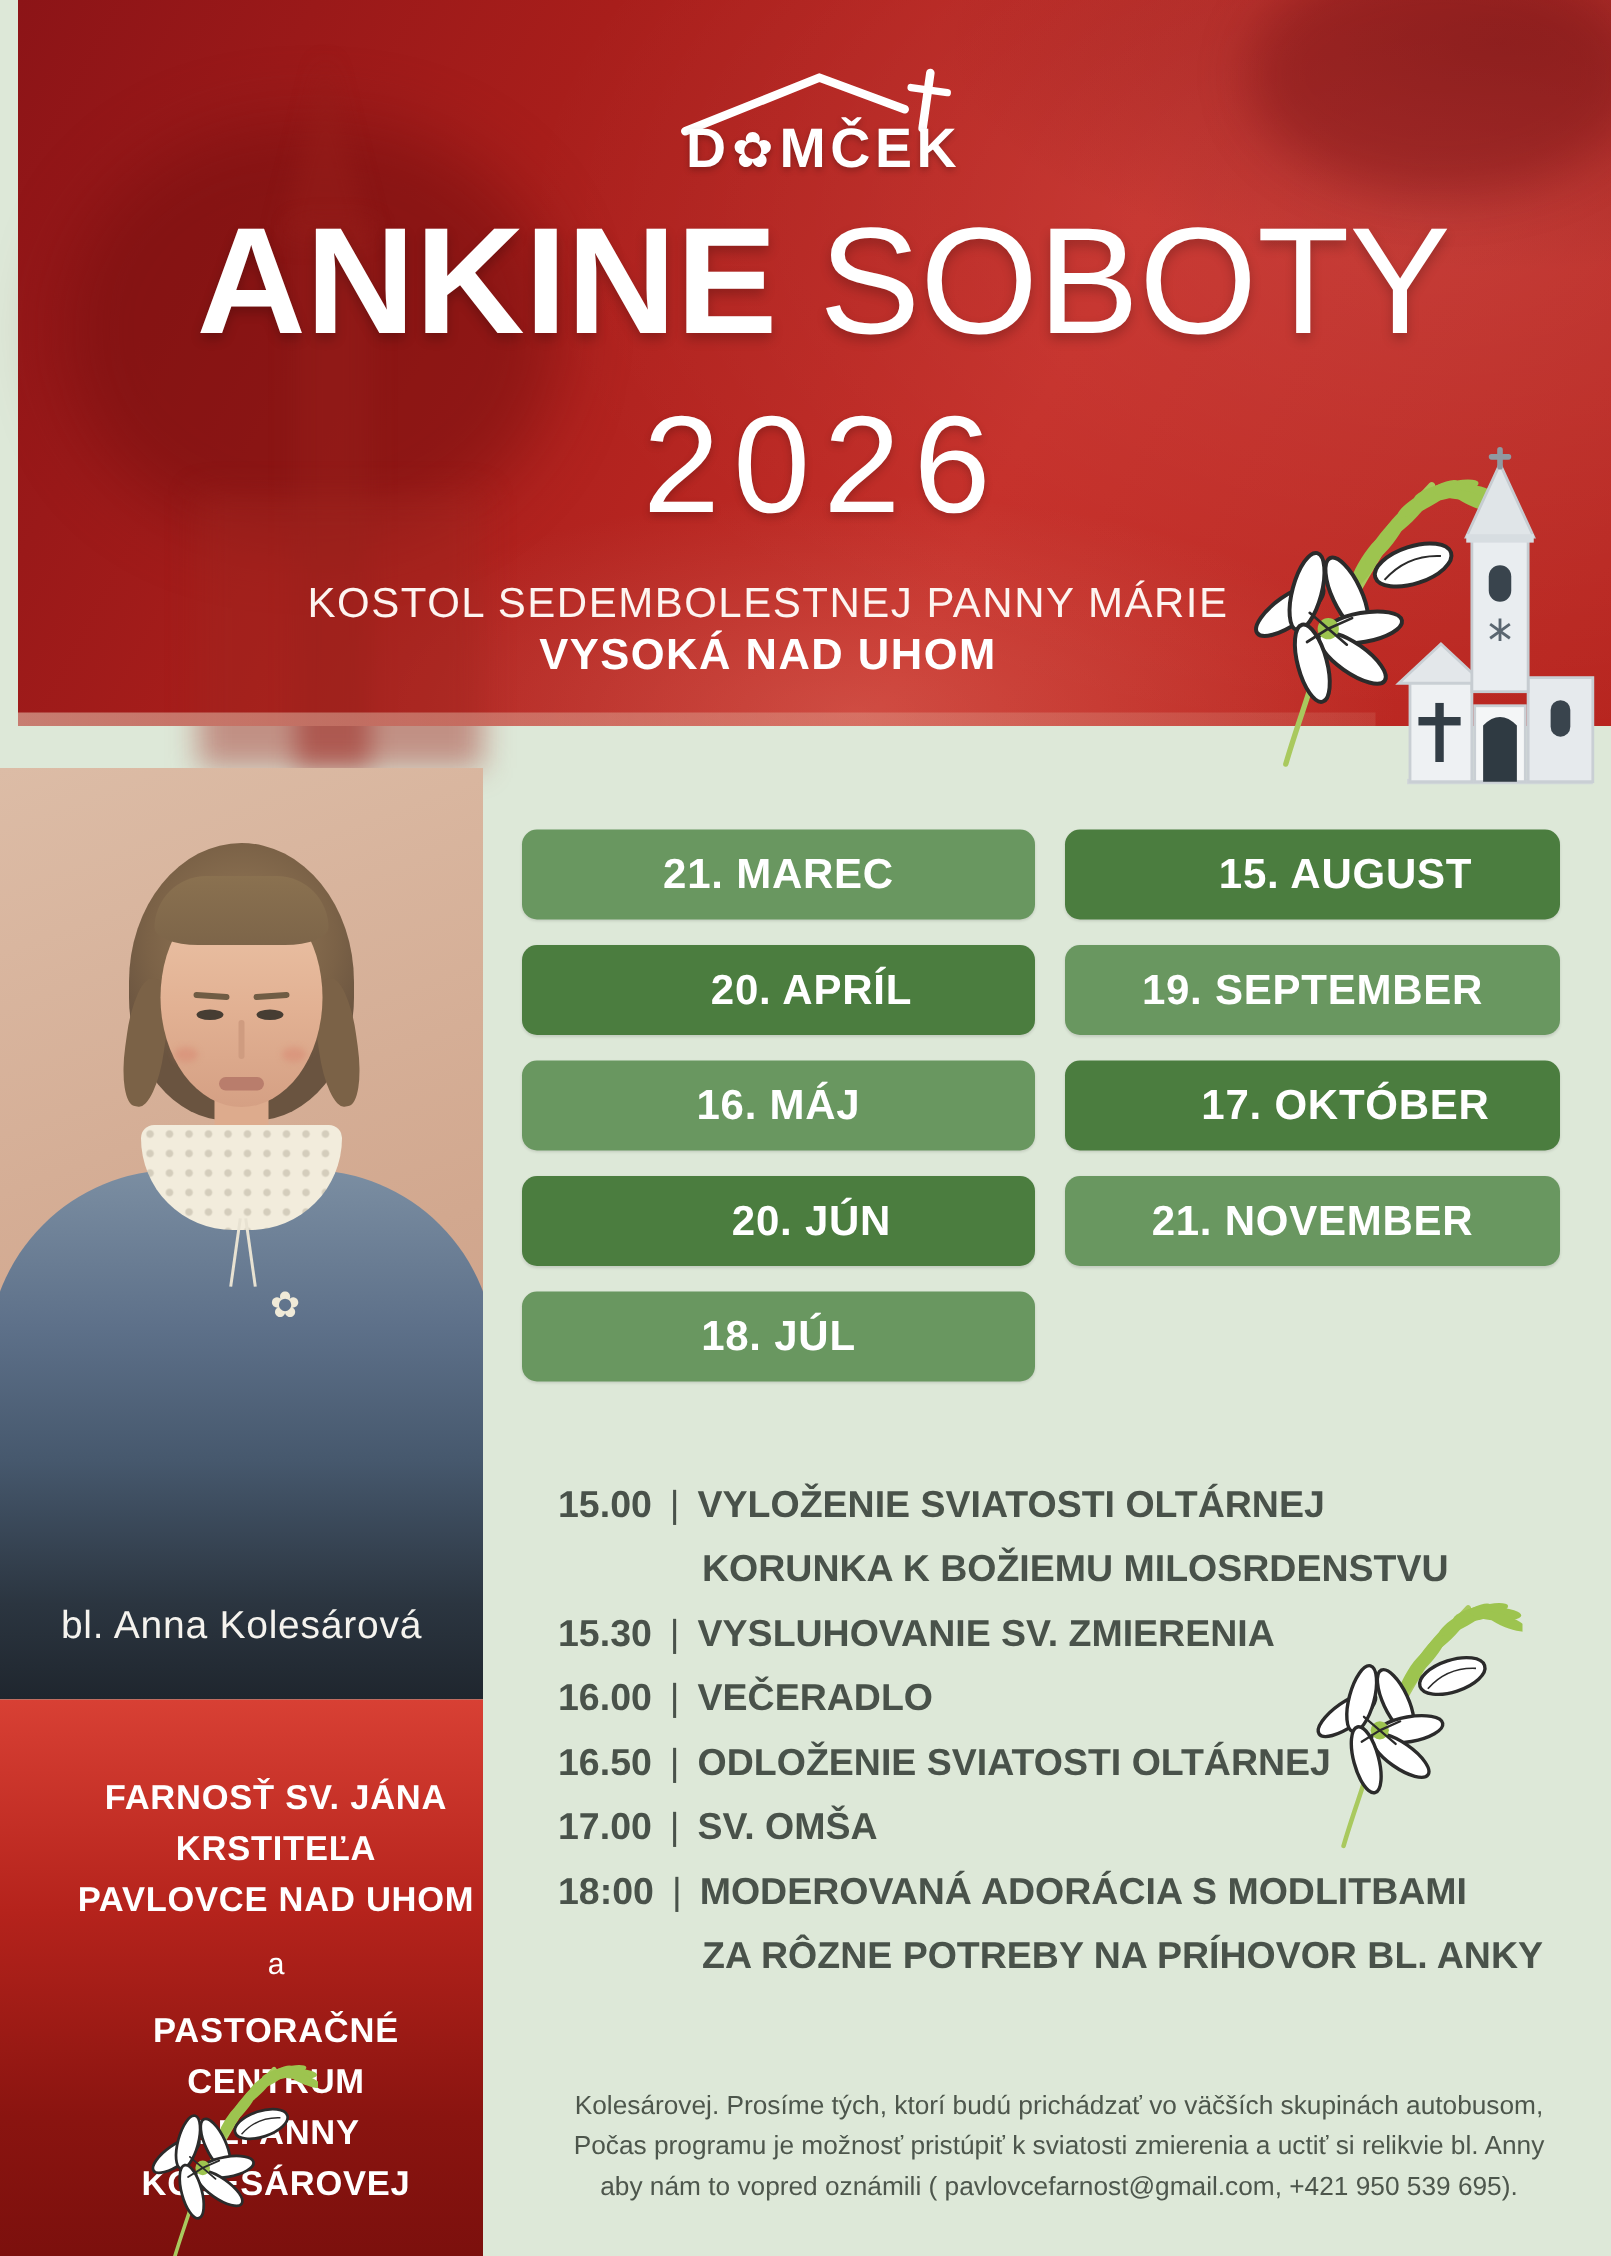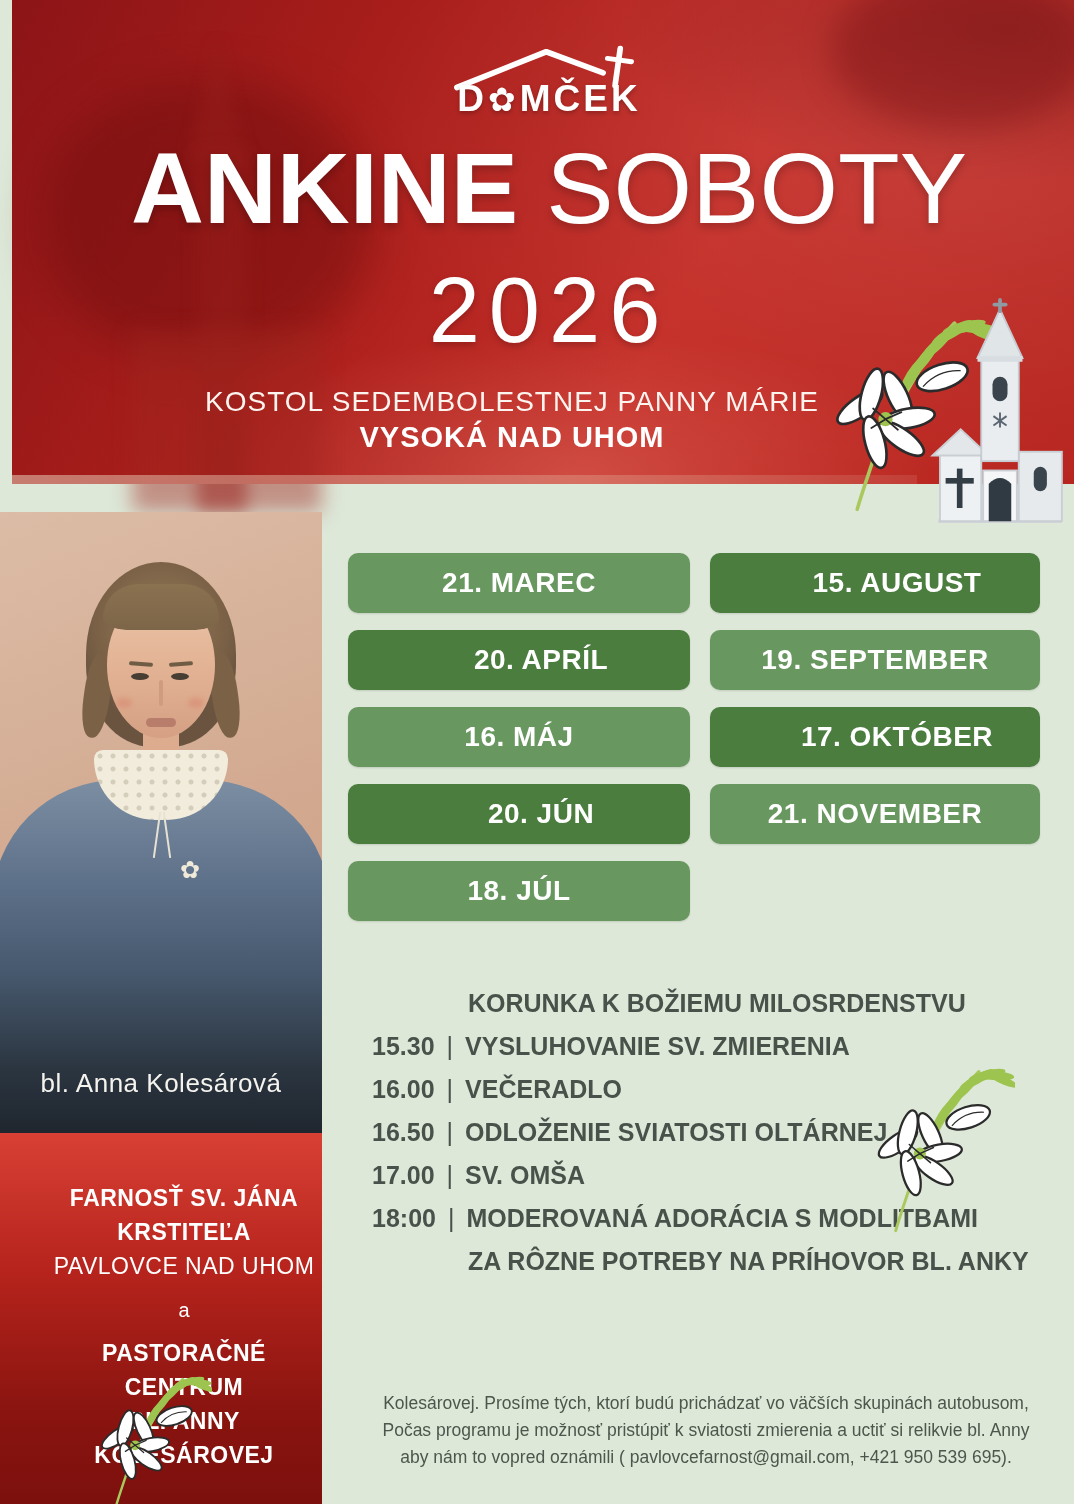--- a/index.html
+++ b/index.html
@@ -71,21 +71,21 @@
   .p-tie1{left:156px;top:300px;width:2px;height:46px;background:#e8e2d2;transform:rotate(8deg);}
   .p-tie2{left:166px;top:300px;width:2px;height:46px;background:#e8e2d2;transform:rotate(-8deg);}
   .p-brooch{left:180px;top:344px;color:#f0ead8;font-size:24px;font-family:"DejaVu Sans",sans-serif;}
   .p-caption{left:0;right:0;top:556px;text-align:center;color:#f5f3ee;font-size:26px;
     font-weight:300;letter-spacing:.5px;}
   
   .orgpanel{position:absolute;left:0;top:1133px;width:322px;height:371px;color:#fff;text-align:center;
     background:linear-gradient(180deg,#d84034 0%, #b5231c 38%, #8a1410 75%, #7c100d 100%);
     padding-top:48px;box-sizing:border-box;padding-left:46px;}
   .org-b{font-weight:700;font-size:23px;line-height:34px;letter-spacing:.5px;}
-  .org-r{font-weight:400;font-size:23px;line-height:34px;letter-spacing:.5px;}
+  .org-r{font-weight:700;font-size:23px;line-height:34px;letter-spacing:.5px;}
   .org-a{font-weight:400;font-size:20px;margin:16px 0 14px 0;}
   
   .dates-col{position:absolute;display:flex;flex-direction:column;gap:17px;}
   #dates-left{left:348px;top:553px;width:342px;}
   #dates-right{left:710px;top:553px;width:330px;}
   .date-btn{height:60px;border-radius:10px;color:#fff;font-weight:700;font-size:28px;
     letter-spacing:.5px;display:flex;align-items:center;justify-content:center;
     box-shadow:0 1px 2px rgba(0,0,0,.12);}
   .date-btn.light{background:#699760;}
   .date-btn.dark{background:#4b7d3f;padding-left:44px;}
@@ -243,20 +243,21 @@
       <div class="date-btn light">18. JÚL</div>
     </div>
   <div id="dates-right" class="dates-col">
       <div class="date-btn dark">15. AUGUST</div>
       <div class="date-btn light">19. SEPTEMBER</div>
       <div class="date-btn dark">17. OKTÓBER</div>
       <div class="date-btn light">21. NOVEMBER</div>
     </div>
 
   <div id="schedule" class="schedule">
+      <div class="sched-row"><span class="time">15.00</span><span class="sep">|</span><span class="stext">VYLOŽENIE SVIATOSTI OLTÁRNEJ</span></div>
       <div class="sched-row cont"><span class="stext">KORUNKA K BOŽIEMU MILOSRDENSTVU</span></div>
       <div class="sched-row"><span class="time">15.30</span><span class="sep">|</span><span class="stext">VYSLUHOVANIE SV. ZMIERENIA</span></div>
       <div class="sched-row"><span class="time">16.00</span><span class="sep">|</span><span class="stext">VEČERADLO</span></div>
       <div class="sched-row"><span class="time">16.50</span><span class="sep">|</span><span class="stext">ODLOŽENIE SVIATOSTI OLTÁRNEJ</span></div>
       <div class="sched-row"><span class="time">17.00</span><span class="sep">|</span><span class="stext">SV. OMŠA</span></div>
       <div class="sched-row"><span class="time">18:00</span><span class="sep">|</span><span class="stext">MODEROVANÁ ADORÁCIA S MODLITBAMI</span></div>
       <div class="sched-row cont"><span class="stext">ZA RÔZNE POTREBY NA PRÍHOVOR BL. ANKY</span></div>
     </div>
   <svg class="art lily-sched" viewBox="0 0 200 260">
       <use href="#lily-sym"></use>

